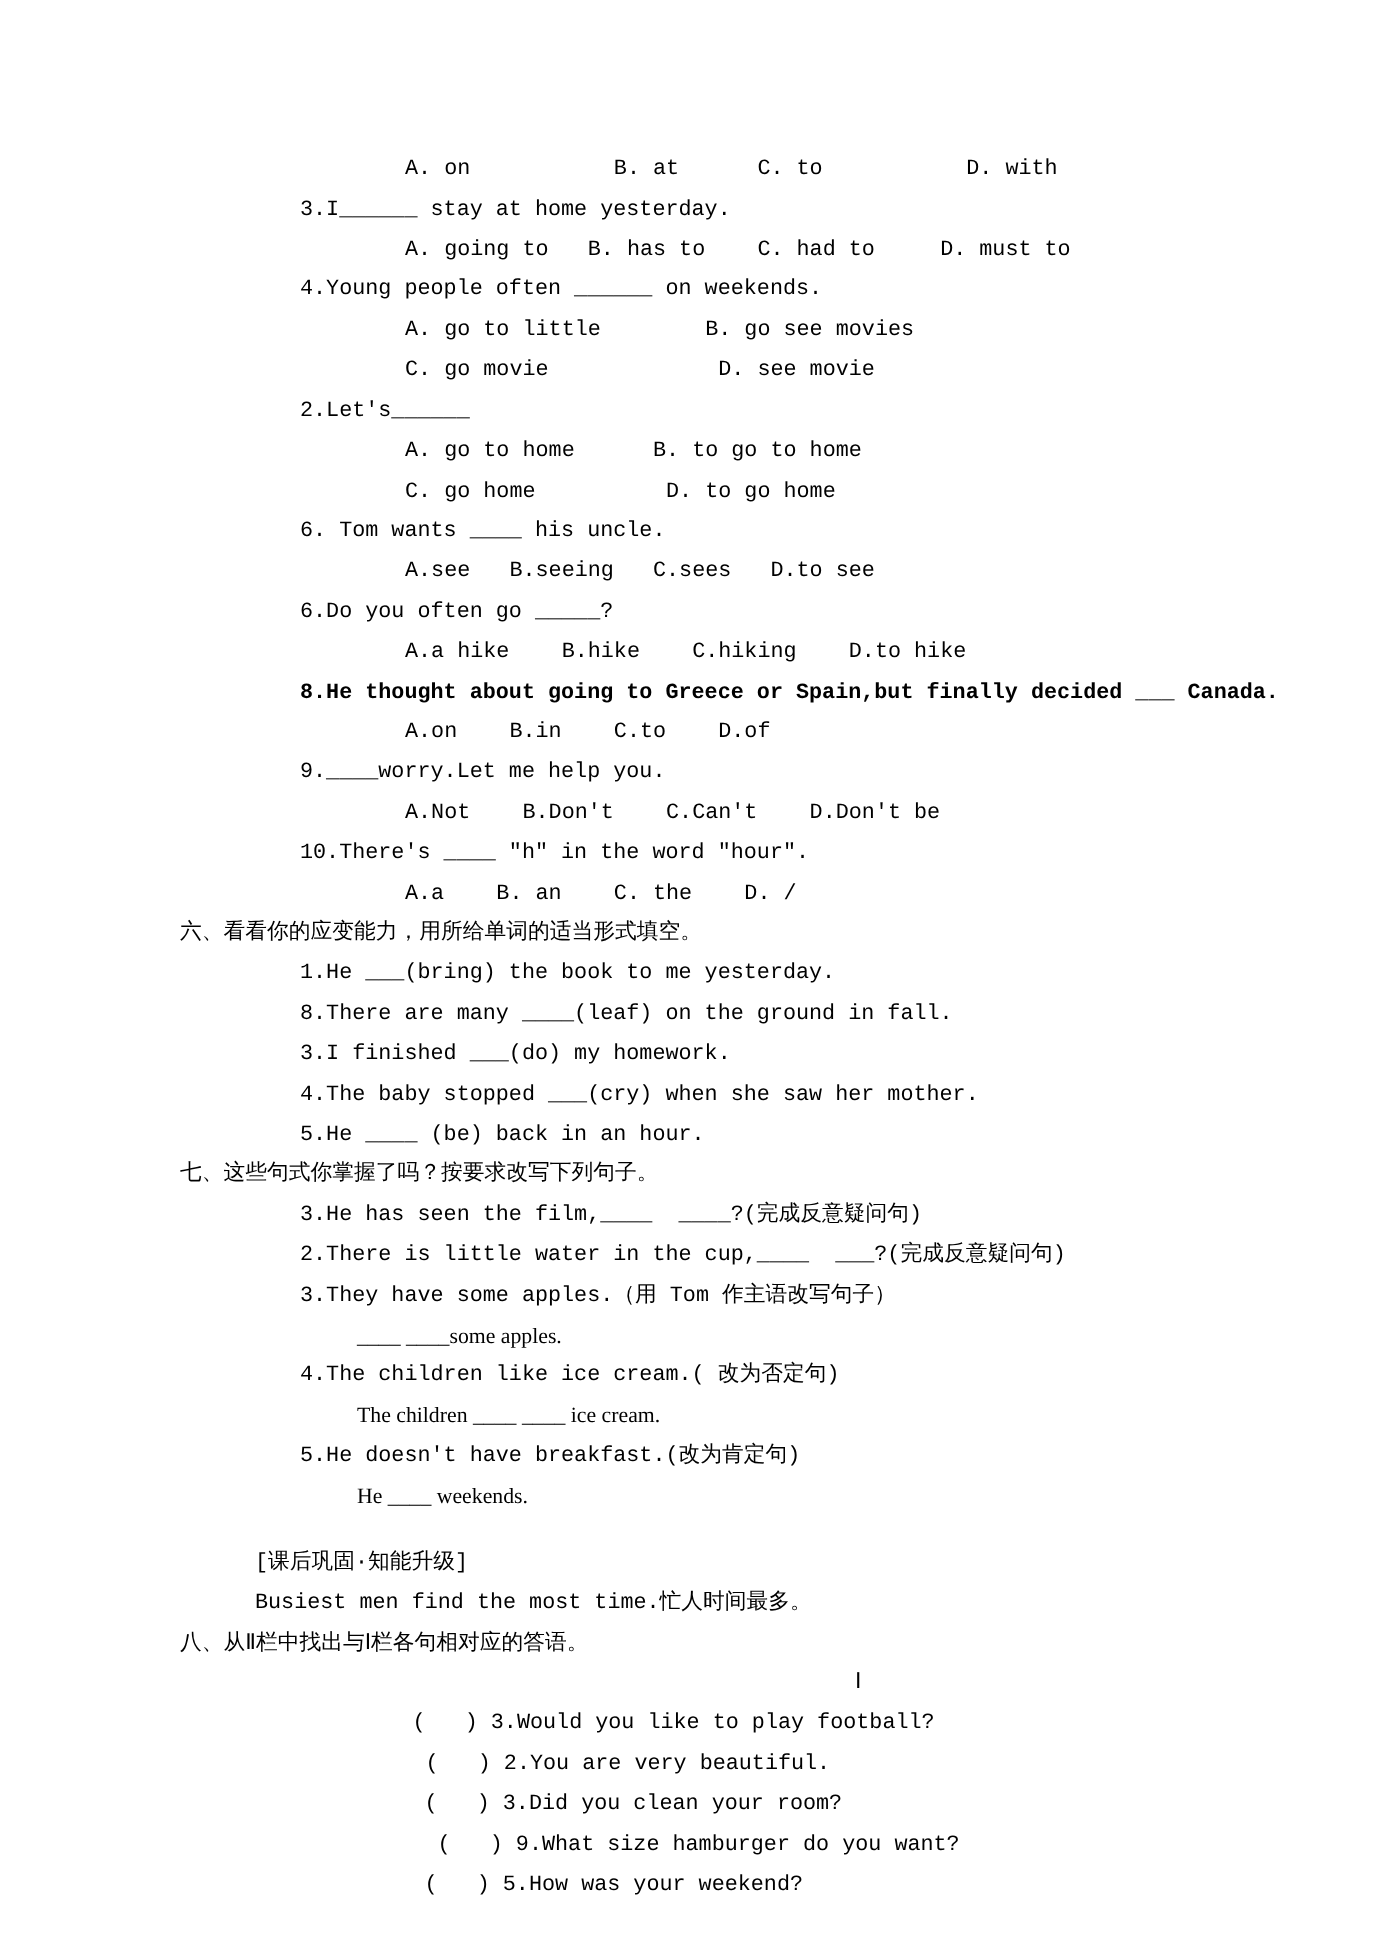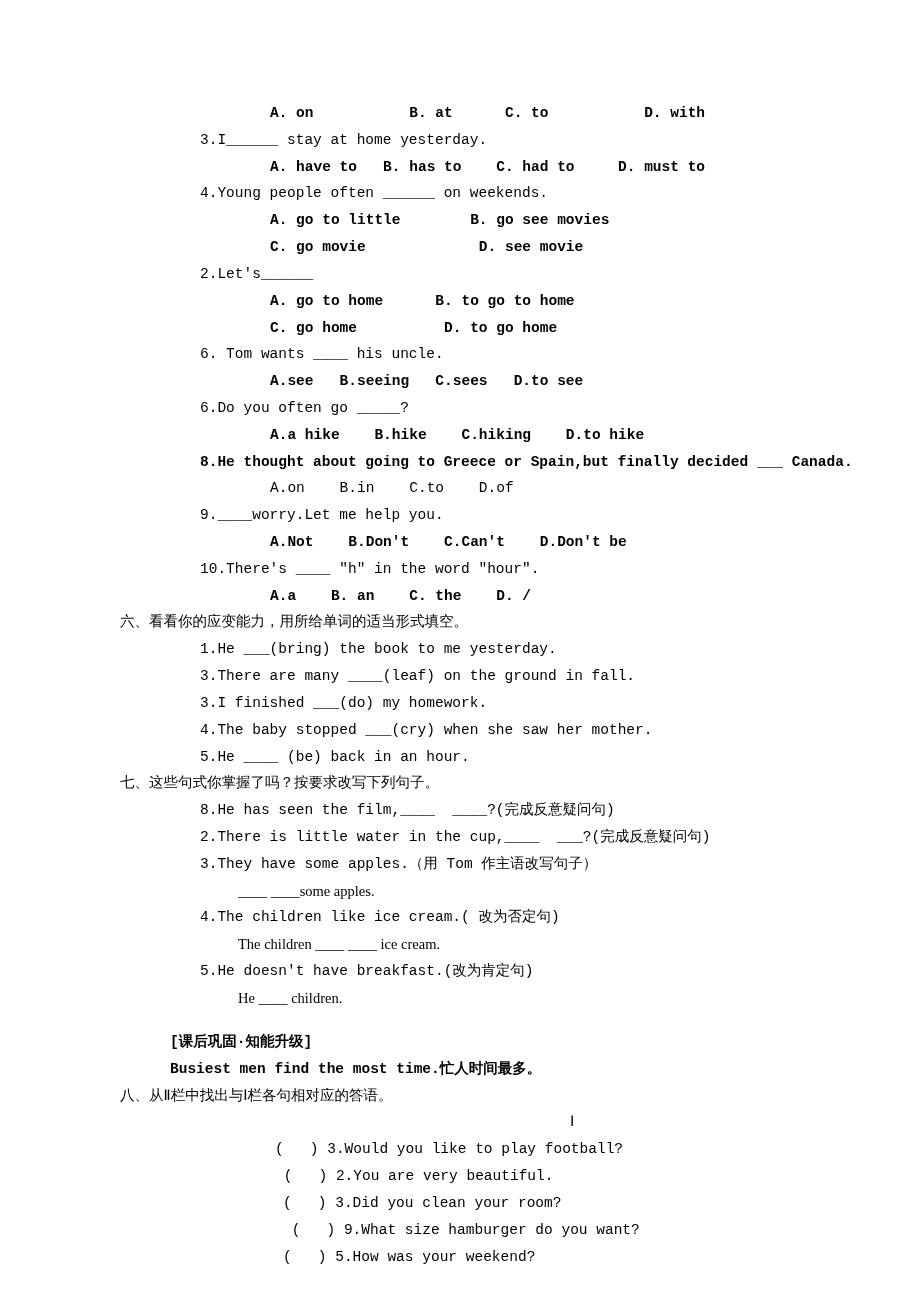--- a/index.html
+++ b/index.html
@@ -9,65 +9,65 @@
     color: #000;
     background: #fff;
     margin: 0;
     padding: 100px 70px 80px 70px;
     width: 920px;
     box-sizing: border-box;
   }
   .line { white-space: pre; }
   .indent1 { padding-left: 130px; }
   .indent2 { padding-left: 168px; font-family: Liberation Serif, serif; }
-  .indent3 { padding-left: 200px; font-weight: bold; }
+  .indent3 { padding-left: 200px; }
   .heading { padding-left: 50px; }
-  .sub { padding-left: 100px; font-weight: bold; }
+  .sub { padding-left: 100px; }
   .q8 { padding-left: 130px; font-weight: bold; }
   .q8-opt { padding-left: 200px; }
 </style>
 </head>
 <body>
 
 <div class="line indent3">A. on           B. at      C. to           D. with</div>
 <div class="line indent1">3.I______ stay at home yesterday.</div>
-<div class="line indent3">A. have to   B. has to    C. had to     D. must to</div>
+<div class="line indent3">A. going to   B. has to    C. had to     D. must to</div>
 <div class="line indent1">4.Young people often ______ on weekends.</div>
 <div class="line indent3">A. go to little        B. go see movies</div>
 <div class="line indent3">C. go movie             D. see movie</div>
 <div class="line indent1">2.Let's______</div>
 <div class="line indent3">A. go to home      B. to go to home</div>
 <div class="line indent3">C. go home          D. to go home</div>
 <div class="line indent1">6. Tom wants ____ his uncle.</div>
 <div class="line indent3">A.see   B.seeing   C.sees   D.to see</div>
 <div class="line indent1">6.Do you often go _____?</div>
 <div class="line indent3">A.a hike    B.hike    C.hiking    D.to hike</div>
 <div class="line q8">8.He thought about going to Greece or Spain,but finally decided ___ Canada.</div>
 <div class="line q8-opt">A.on    B.in    C.to    D.of</div>
 <div class="line indent1">9.____worry.Let me help you.</div>
 <div class="line indent3">A.Not    B.Don't    C.Can't    D.Don't be</div>
 <div class="line indent1">10.There's ____ "h" in the word "hour".</div>
 <div class="line indent3">A.a    B. an    C. the    D. /</div>
 
 <div class="line heading">六、看看你的应变能力，用所给单词的适当形式填空。</div>
 <div class="line indent1">1.He ___(bring) the book to me yesterday.</div>
-<div class="line indent1">3.There are many ____(leaf) on the ground in fall.</div>
+<div class="line indent1">8.There are many ____(leaf) on the ground in fall.</div>
 <div class="line indent1">3.I finished ___(do) my homework.</div>
 <div class="line indent1">4.The baby stopped ___(cry) when she saw her mother.</div>
 <div class="line indent1">5.He ____ (be) back in an hour.</div>
 
 <div class="line heading">七、这些句式你掌握了吗？按要求改写下列句子。</div>
-<div class="line indent1">8.He has seen the film,____  ____?(完成反意疑问句)</div>
+<div class="line indent1">3.He has seen the film,____  ____?(完成反意疑问句)</div>
 <div class="line indent1">2.There is little water in the cup,____  ___?(完成反意疑问句)</div>
 <div class="line indent1">3.They have some apples.（用 Tom 作主语改写句子）</div>
 <div class="line indent2">____ ____some apples.</div>
 <div class="line indent1">4.The children like ice cream.( 改为否定句)</div>
 <div class="line indent2">The children ____ ____ ice cream.</div>
 <div class="line indent1">5.He doesn't have breakfast.(改为肯定句)</div>
-<div class="line indent2">He ____ children.</div>
+<div class="line indent2">He ____ weekends.</div>
 
 <div class="line" style="height:1.2em"></div>
 
 <div class="line sub">[课后巩固·知能升级]</div>
 <div class="line sub">Busiest men find the most time.忙人时间最多。</div>
 <div class="line heading">八、从Ⅱ栏中找出与Ⅰ栏各句相对应的答语。</div>
 <div class="line" style="padding-left:500px">Ⅰ</div>
 <div class="line" style="padding-left:205px">(   ) 3.Would you like to play football?</div>
 <div class="line" style="padding-left:205px"> (   ) 2.You are very beautiful.</div>
 <div class="line" style="padding-left:213px">(   ) 3.Did you clean your room?</div>

